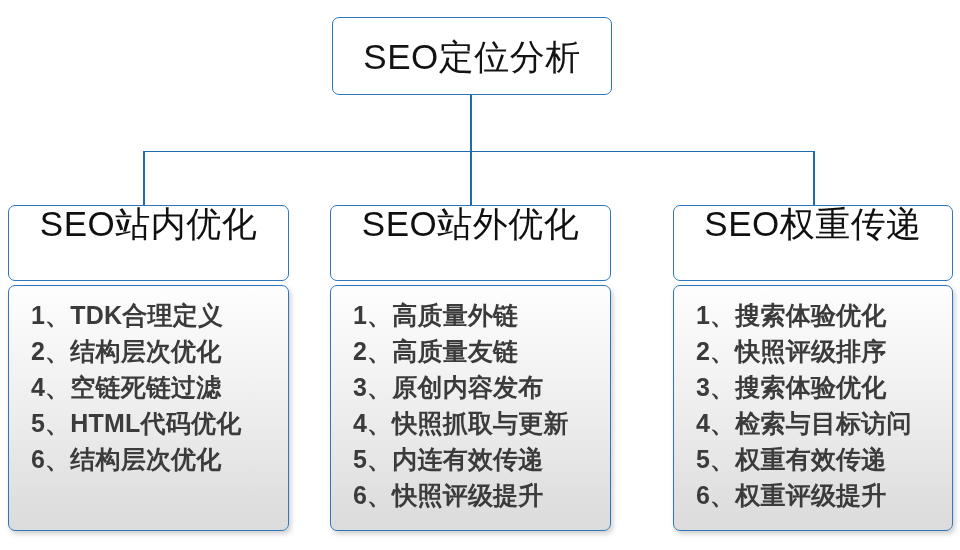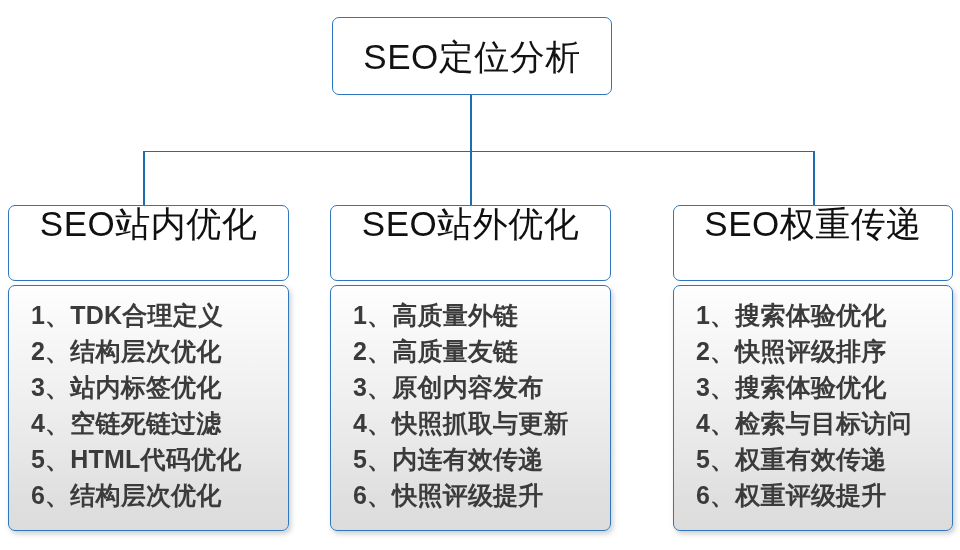--- a/index.html
+++ b/index.html
@@ -132,23 +132,20 @@
     </div>
     <div class="branch-body">
       <ul class="item-list">
         <li class="item">
           <span class="item-num">1</span><span class="item-sep">、</span><span class="item-text">TDK合理定义</span>
         </li>
         <li class="item">
           <span class="item-num">2</span><span class="item-sep">、</span><span class="item-text">结构层次优化</span>
         </li>
         <li class="item">
-          <span class="item-num">3</span><span class="item-sep">、</span><span class="item-text">站内标签优化</span>
-        </li>
-        <li class="item">
           <span class="item-num">4</span><span class="item-sep">、</span><span class="item-text">空链死链过滤</span>
         </li>
         <li class="item">
           <span class="item-num">5</span><span class="item-sep">、</span><span class="item-text">HTML代码优化</span>
         </li>
         <li class="item">
           <span class="item-num">6</span><span class="item-sep">、</span><span class="item-text">结构层次优化</span>
         </li>
       </ul>
     </div>

